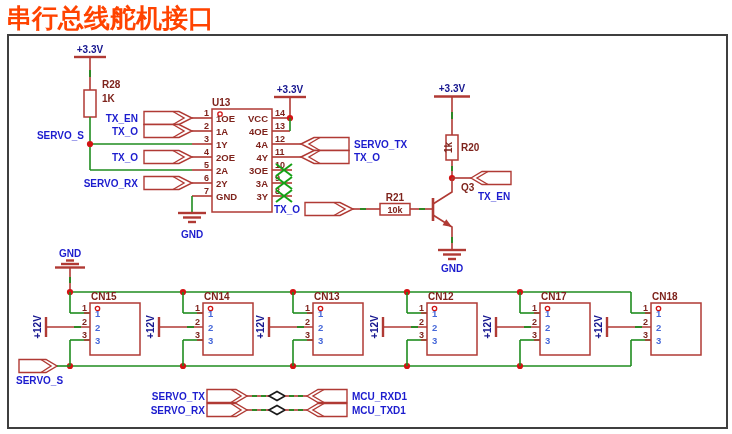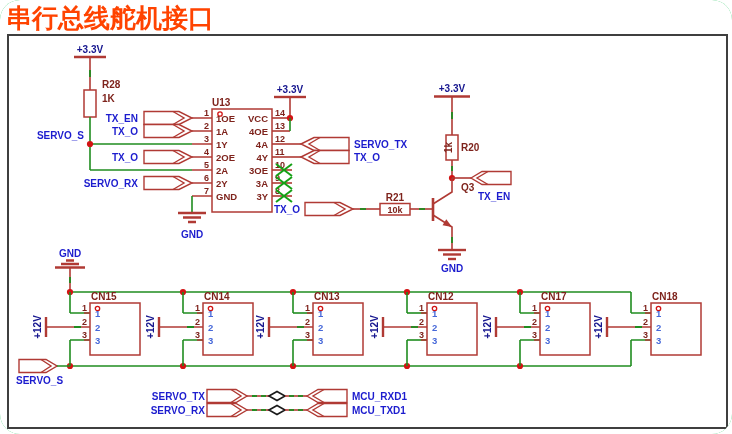--- a/index.html
+++ b/index.html
@@ -1,16 +1,16 @@
 <!DOCTYPE html>
 <html><head>
 <meta charset="utf-8">
 <style>
   html,body{margin:0;padding:0;background:#fff;}
-  .stage{position:relative;width:732px;height:434px;background:#22c55e;overflow:hidden;border-radius:20px;}
+  .stage{position:relative;width:732px;height:434px;background:#22c55e;overflow:hidden;}
   svg{display:block;}
   text{font-family:"Liberation Sans","DejaVu Sans",sans-serif;font-weight:bold;}
   .w{stroke:#1F8C1F;stroke-width:1.6;fill:none;}
   .r{stroke:#B03A34;stroke-width:1.6;fill:none;}
   .rt{stroke:#B03A34;stroke-width:2.4;fill:none;}
   .sym{stroke:#B03A34;stroke-width:1.5;fill:#fff;}
   .port{stroke:#B03A34;stroke-width:1.4;fill:#fff;}
   .chev{stroke:#B03A34;stroke-width:1.4;fill:none;}
   .dot{fill:#D21414;stroke:none;}
   .p1c{stroke:#D21414;stroke-width:1.3;fill:none;}

